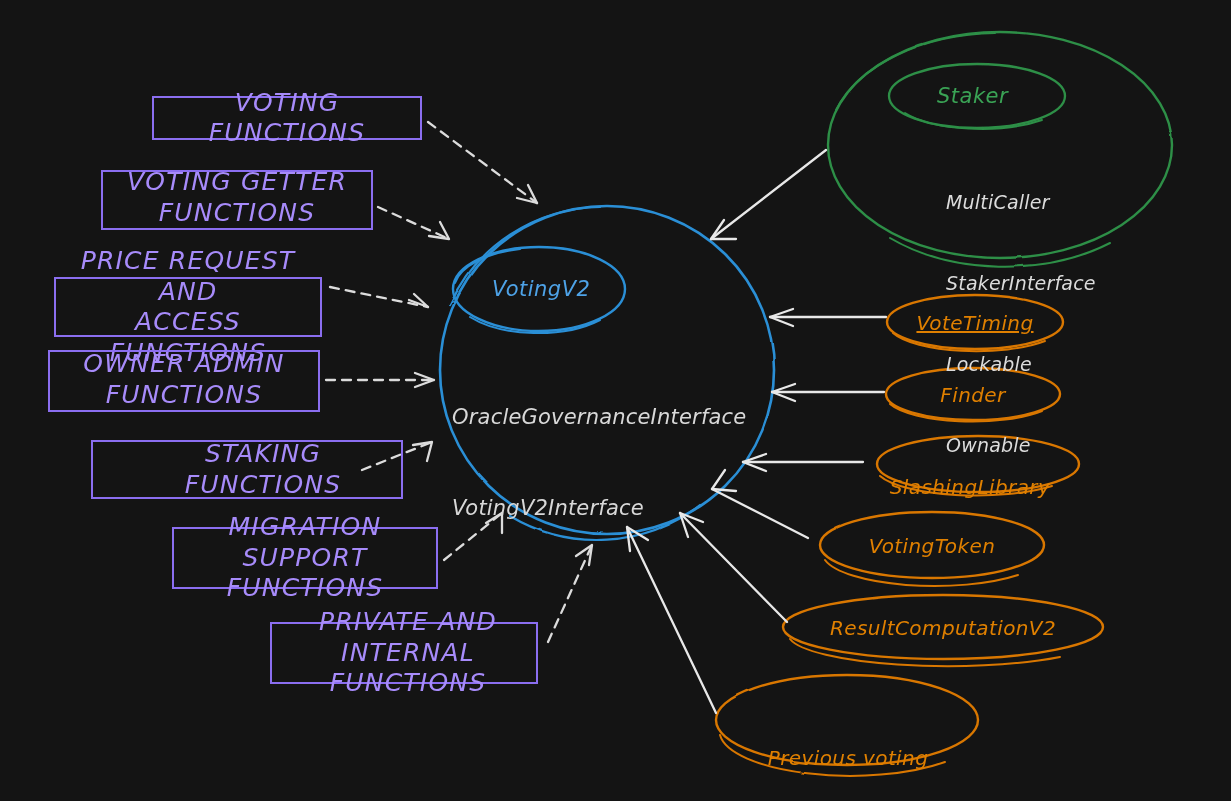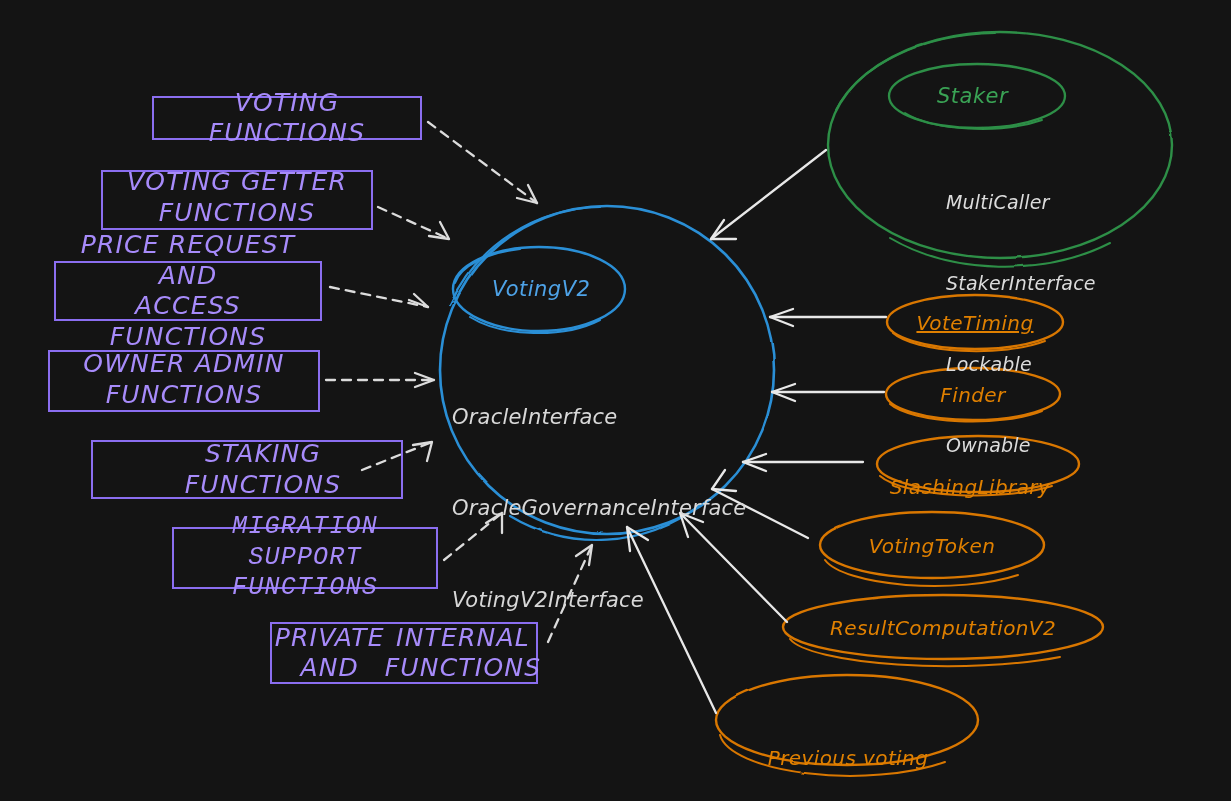--- a/index.html
+++ b/index.html
@@ -224,48 +224,47 @@
 
   <div class="pbox" style="left:152px; top:96px; width:270px; height:44px;">
     <span class="ptext">VOTING FUNCTIONS</span>
   </div>
 
   <div class="pbox" style="left:101px; top:170px; width:272px; height:60px; flex-direction:column;justify-content:flex-end;">
     <span class="ptext">VOTING GETTER</span>
     <span class="ptext">FUNCTIONS</span>
   </div>
 
-  <div class="pbox" style="left:54px; top:261px; width:268px; height:60px; flex-direction:column;">
+  <div class="pbox" style="left:54px; top:277px; width:268px; height:60px; flex-direction:column;">
     <span class="ptext">PRICE REQUEST AND</span>
     <span class="ptext">ACCESS FUNCTIONS</span>
   </div>
 
   <div class="pbox" style="left:48px; top:350px; width:272px; height:62px; flex-direction:column;justify-content:flex-end;">
     <span class="ptext">OWNER ADMIN</span>
     <span class="ptext">FUNCTIONS</span>
   </div>
 
   <div class="pbox" style="left:91px; top:440px; width:312px; height:59px;padding-left:32px;">
     <span class="ptext">STAKING FUNCTIONS</span>
   </div>
 
-  <div class="pbox" style="left:172px; top:527px; width:266px; height:62px; flex-direction:column;font-family:Liberation Mono, monospace;">
+  <div class="pbox" style="left:172px; top:527px; width:266px; height:62px; flex-direction:column;">
     <span class="ptext">MIGRATION SUPPORT</span>
     <span class="ptext">FUNCTIONS</span>
   </div>
 
-  <div class="pbox" style="left:270px; top:622px; width:268px; height:62px; flex-direction:row;padding-left:8px;">
+  <div class="pbox" style="left:270px; top:622px; width:268px; height:62px; flex-direction:column;padding-left:8px;">
     <span class="ptext">PRIVATE AND</span>
     <span class="ptext">INTERNAL FUNCTIONS</span>
   </div>
 
   <div class="lbl circle-title" style="left:492px; top:277px;">VotingV2</div>
 
   <div class="lbl circle-list" style="left:452px; top:341px;">
-    <div>OracleInterface</div>
     <div>OracleGovernanceInterface</div>
     <div>VotingV2Interface</div>
   </div>
 
   <div class="lbl green-title" style="left:937px; top:84px;">Staker</div>
 
   <div class="lbl green-list" style="left:946px; top:135px;">
     <div>MultiCaller</div>
     <div>StakerInterface</div>
     <div>Lockable</div>

